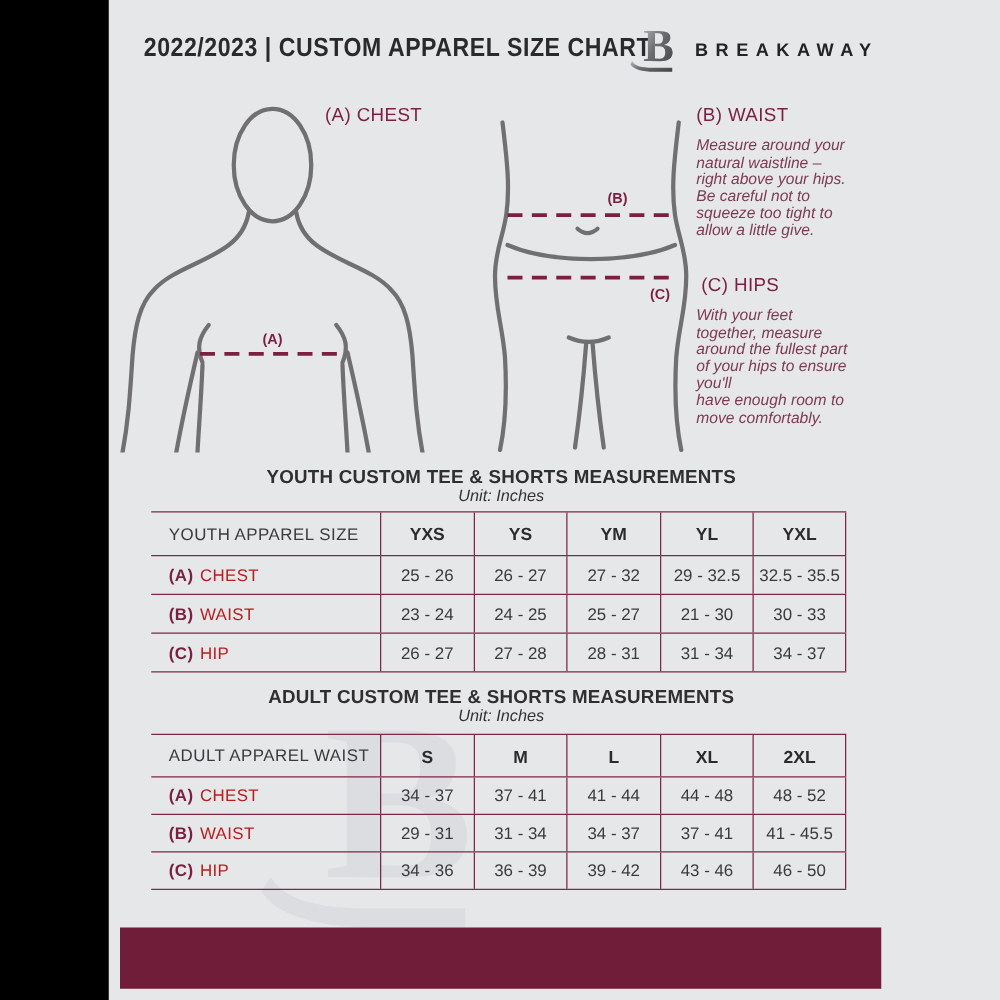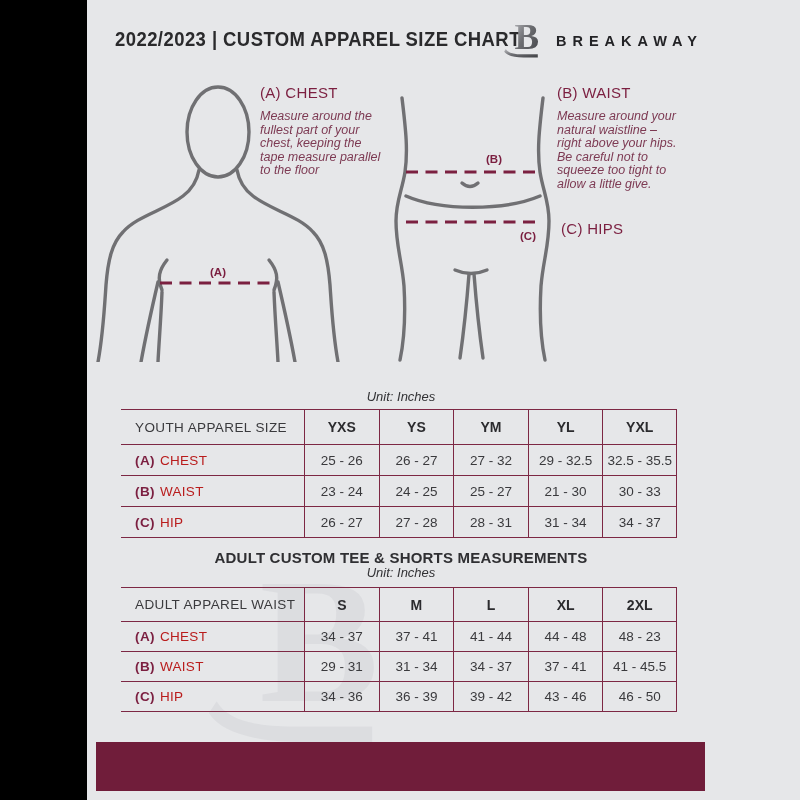--- a/index.html
+++ b/index.html
@@ -92,41 +92,44 @@
       <path d="M62 174 Q78 181 94 174"></path>
       <path d="M76 178 C74 204 71 234 67 262"></path>
       <path d="M81 178 C83 204 86 234 90 262"></path>
       <path class="dash" d="M13 76 L148 76"></path>
       <path class="dash" d="M13 126 L149 126"></path>
     </svg>
     <span class="marker" style="left:407px;top:159px">(B)</span>
     <span class="marker" style="left:441px;top:236px">(C)</span>
 
     <div class="g-head" style="left:173px;top:84px">(A) CHEST</div>
-    <div class="g-para" style="left:173px;top:110px;width:145px">Measure around the
-fullest part of your
-chest, keeping the
-tape measure parallel
-to the floor</div>
 
     <div class="g-head" style="left:470px;top:84px">(B) WAIST</div>
     <div class="g-para" style="left:470px;top:110px;width:150px">Measure around your
 natural waistline –
 right above your hips.
 Be careful not to
 squeeze too tight to
 allow a little give.</div>
 
     <div class="g-head" style="left:474px;top:220px">(C) HIPS</div>
+    <div class="g-para" style="left:470px;top:246px;width:155px">With your feet
+together, measure
+around the fullest part
+of your hips to ensure
+you'll
+have enough room to
+move comfortably.</div>
 
     <svg class="watermark" viewBox="0 0 60 54" preserveAspectRatio="xMidYMid meet">
       <text x="17" y="42" font-family="'Liberation Serif',serif" font-size="46" font-weight="bold" fill="#d5d6da">B</text>
       <path d="M4 45 C7 50 16 52.5 28 52.5 L46 52.5 L46 48.5 L26 48.5 C15 48.5 8.5 46.5 6 42 Z" fill="#d5d6da"></path>
     </svg>
 
+    <div class="sec-title" style="top:373px">YOUTH CUSTOM TEE &amp; SHORTS MEASUREMENTS</div>
     <div class="sec-unit" style="top:389px">Unit: Inches</div>
     <div class="tbl youth" style="top:409px">
       <div class="tr th">
         <div class="td lab">YOUTH APPAREL SIZE</div>
         <div class="td sz szh">YXS</div>
         <div class="td sz szh">YS</div>
         <div class="td sz szh">YM</div>
         <div class="td sz szh">YL</div>
         <div class="td sz szh">YXL</div>
       </div>
@@ -178,21 +181,21 @@
       </div>
       <div class="tr">
         <div class="td lab">
           <span class="pfx">(A)</span>
           <span class="rowlab">CHEST</span>
         </div>
         <div class="td sz">34 - 37</div>
         <div class="td sz">37 - 41</div>
         <div class="td sz">41 - 44</div>
         <div class="td sz">44 - 48</div>
-        <div class="td sz">48 - 23</div>
+        <div class="td sz">48 - 52</div>
       </div>
       <div class="tr">
         <div class="td lab">
           <span class="pfx">(B)</span>
           <span class="rowlab">WAIST</span>
         </div>
         <div class="td sz">29 - 31</div>
         <div class="td sz">31 - 34</div>
         <div class="td sz">34 - 37</div>
         <div class="td sz">37 - 41</div>

